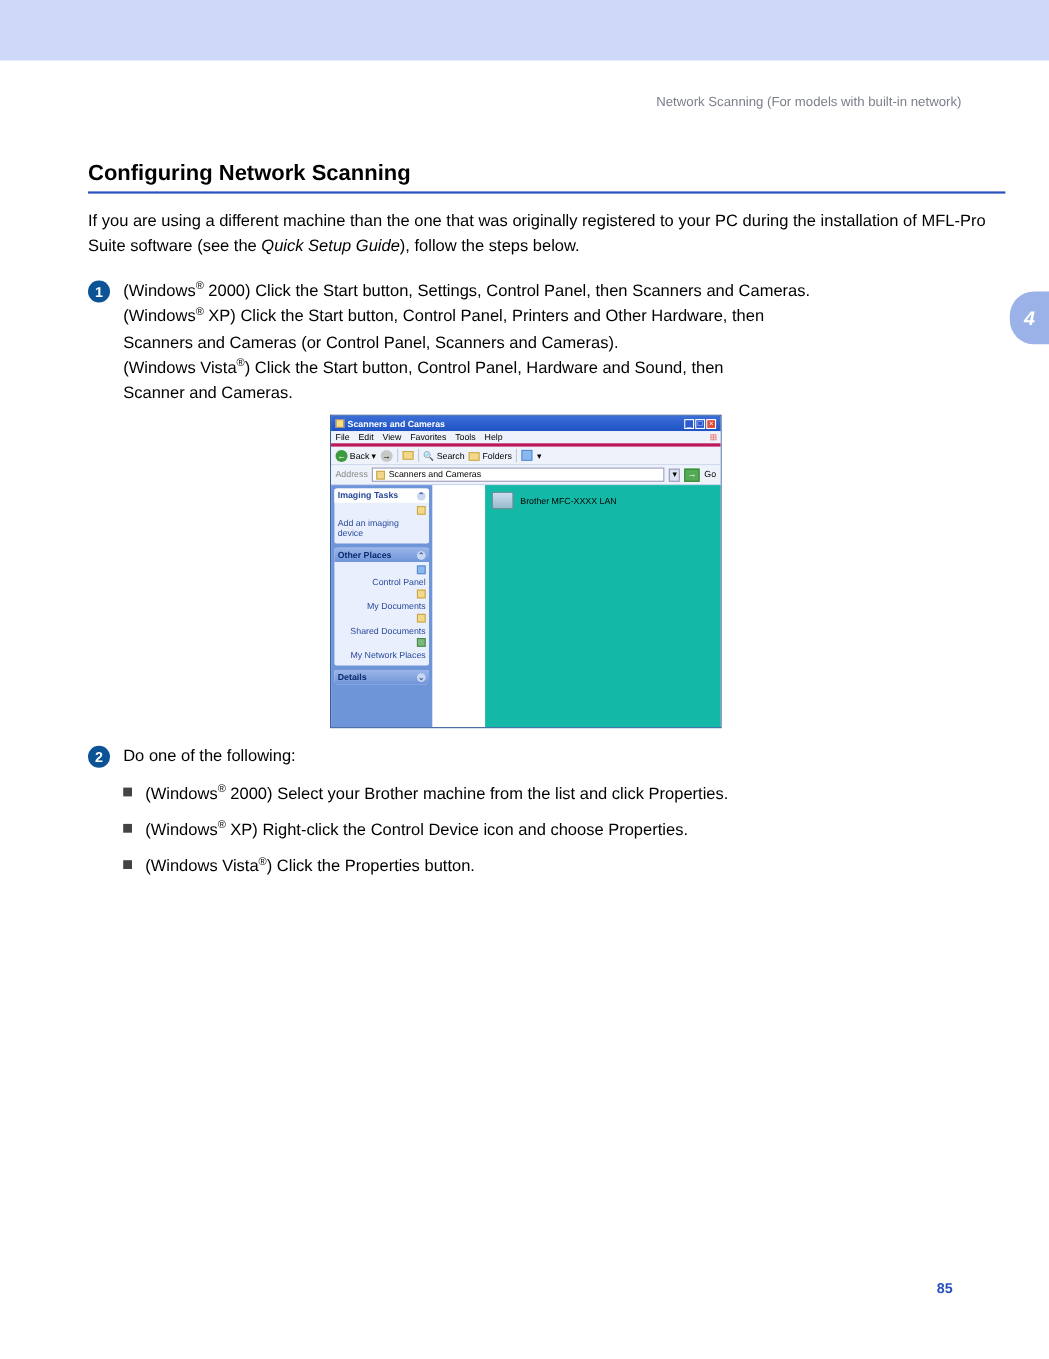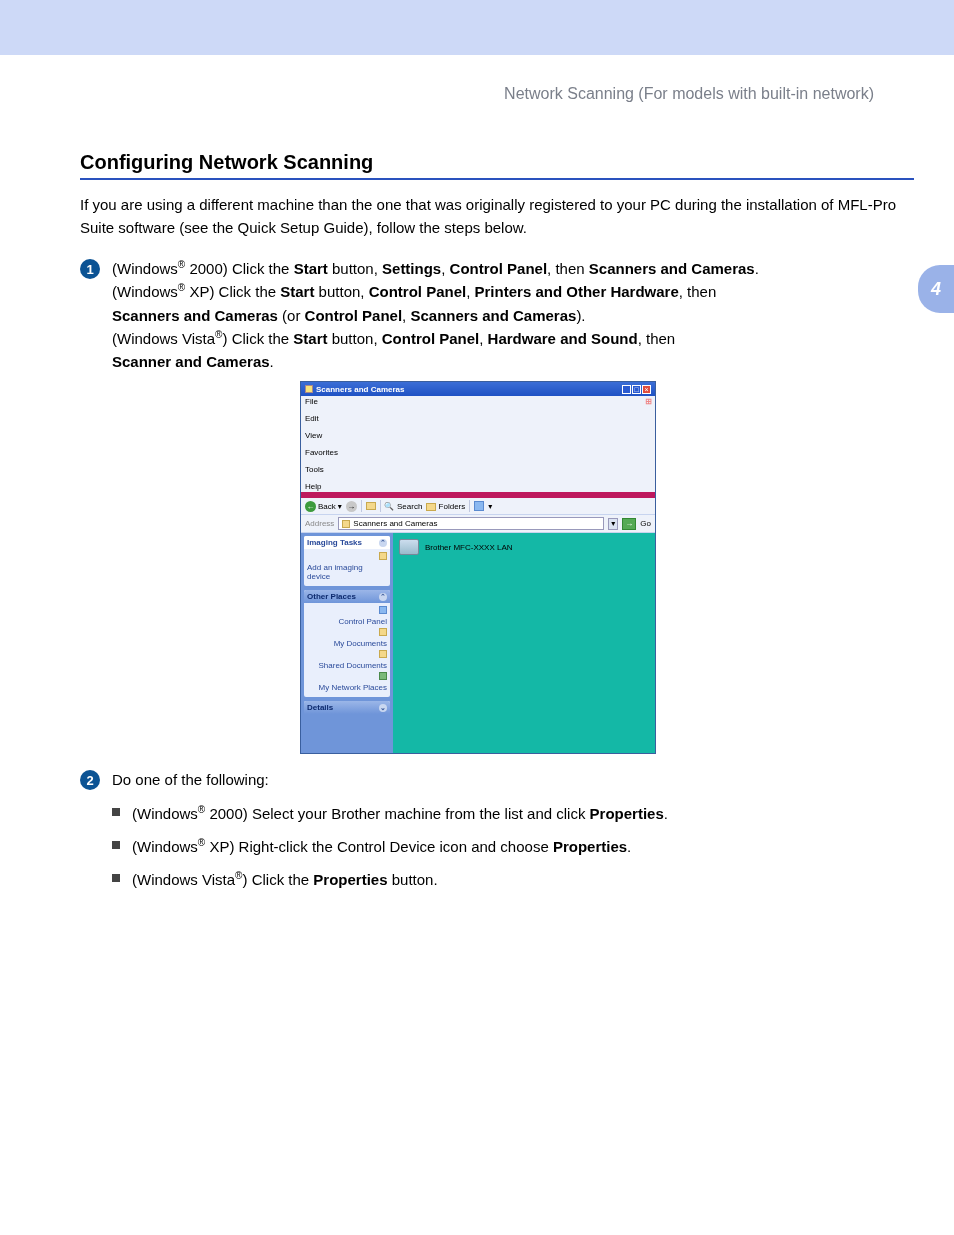--- a/index.html
+++ b/index.html
@@ -7,25 +7,25 @@
     margin: 0;
     padding: 0;
     font-family: Arial, Helvetica, sans-serif;
     font-size: 15px;
     color: #000;
     background: #fff;
     width: 954px;
   }
   .topbar { height: 55px; background: #cdd9f7; }
   .page { padding: 30px 40px 40px 80px; position: relative; }
-  .header-text { text-align: right; color: #7a7f8a; font-size: 16px; margin-bottom: 48px; padding-right: 40px;}
+  .header-text { text-align: right; color: #7a7f8a; font-size: 12px; margin-bottom: 48px; padding-right: 40px;}
   h2 { font-size: 20px; font-weight: bold; margin: 0 0 4px 0; }
   .rule { border: none; border-top: 2px solid #2a52be; margin: 0 0 14px 0; }
   .intro { line-height: 1.5; margin-bottom: 18px; }
-  .italic { }
+  .italic { font-style: italic; }
   .step { display: flex; align-items: flex-start; margin-bottom: 8px; }
   .numcircle {
     width: 20px; height: 20px; border-radius: 50%;
     background: #0b5394; color: #fff; font-size: 13px;
     display: flex; align-items: center; justify-content: center;
     flex-shrink: 0; margin-right: 12px; margin-top: 2px; font-weight: bold;
   }
   .step-body { flex: 1; line-height: 1.55; }
   .sup { font-size: 10px; vertical-align: super; }
   .bullet-row { display: flex; align-items: flex-start; margin: 10px 0 4px 0; }
@@ -42,36 +42,36 @@
     justify-content: space-between; height: 14px;
   }
   .xp-title-left { display: flex; align-items: center; gap: 3px; }
   .xp-title-icon { width: 8px; height: 8px; background: #f7e27a; border: 1px solid #a88; }
   .xp-title-text { font-weight: bold; }
   .xp-btns { display: flex; gap: 1px; }
   .xp-btn { width: 9px; height: 9px; border: 1px solid #fff; display:flex; align-items:center; justify-content:center; font-size:7px; line-height:7px;}
   .xp-min { background: #2a5ad0; color:#fff;}
   .xp-max { background: #2a5ad0; color:#fff;}
   .xp-close { background: #e04c3c; color:#fff;}
-  .xp-menu { background: #eef2fa; padding: 1px 4px; color: #000; display:flex; gap:8px; position:relative; border-bottom:6px solid #be185d;flex-direction:column;}
+  .xp-menu { background: #eef2fa; padding: 1px 4px; color: #000; display:flex; gap:8px; position:relative; border-bottom:3px solid #be185d;}
   .xp-logo { position:absolute; right:3px; top:1px; color:#e88; font-weight:bold;}
   .xp-tool { background: #eef2fa; padding: 2px 4px; display: flex; align-items: center; gap: 4px; border-bottom:1px solid #c7d4ef;}
   .t-back { display:flex; align-items:center; gap:2px;}
   .t-circ-g { width:11px; height:11px; border-radius:50%; background:#3d9b3d; color:#fff; display:flex; align-items:center; justify-content:center; font-size:8px;}
   .t-circ-gy { width:11px; height:11px; border-radius:50%; background:#c8c8c8; display:flex; align-items:center; justify-content:center;}
   .t-fld { width:10px; height:8px; background:#f4d88a; border:1px solid #c9a94e;}
   .t-sep { width:1px; height:12px; background:#c0c8e0;}
   .t-ic { width:10px; height:10px; background:#8ab8f0; border:1px solid #5a8ad0;}
   .xp-addr { background: #eef2fa; padding: 2px 4px; display: flex; align-items: center; gap: 4px; border-bottom:1px solid #c7d4ef;}
   .addr-label { color:#888; }
   .addr-box { flex:1; background:#fff; border:1px solid #99b; padding:1px 3px; display:flex; align-items:center; gap:3px;}
   .addr-icon { width:8px; height:8px; background:#f4d88a; border:1px solid #c9a94e;}
   .addr-drop { width:10px; height:12px; background:#dbe3f2; border:1px solid #99b; display:flex; align-items:center; justify-content:center;}
   .go-btn { width:14px; height:12px; background:#55aa55; border:1px solid #338833; color:#fff; display:flex; align-items:center; justify-content:center;}
-  .xp-body { display: flex; height: 220px; }
+  .xp-body { display: flex; height: 220px; gap: 48px; }
   .xp-side { width: 92px; background: #6f95d9; padding: 3px; display:flex; flex-direction:column; gap:4px;}
   .task-box { background: #e9effc; border-radius: 2px; }
   .task-head { background: #fff; color:#2a4a9a; font-weight:bold; padding:2px 3px; display:flex; justify-content:space-between; align-items:center; border-radius: 2px 2px 0 0;}
   .task-head-dark { background: linear-gradient(#9bb6e8,#6f95d9); color:#0d2a6e; }
   .chev { width:8px; height:8px; border-radius:50%; background:#c9d7f0; color:#3a5a9a; display:flex; align-items:center; justify-content:center; font-size:7px;}
   .task-body { padding: 3px 3px 5px 3px; display:flex; flex-direction:column; gap:2px;}
   .task-link { color:#2a4a9a; display:flex; align-items:flex-end; gap:3px;flex-direction:column;}
   .tl-ic { width:8px; height:8px; background:#f4d88a; border:1px solid #c9a94e; flex-shrink:0;}
   .tl-ic2 { width:8px; height:8px; background:#8ab8f0; border:1px solid #5a8ad0; flex-shrink:0;}
   .tl-ic3 { width:8px; height:8px; background:#7ab97a; border:1px solid #4a8a4a; flex-shrink:0;}
@@ -79,21 +79,21 @@
   .device { display:flex; align-items:center; gap:6px;}
   .device-icon { width:20px; height:16px; background:linear-gradient(#cde,#9bc); border:1px solid #789; border-radius:2px;}
   .chapter-tab {
     position: absolute; right: 0; top: 265px;
     width: 36px; height: 48px; background: #9ab2e8;
     border-radius: 22px 0 0 22px; color: #fff;
     display: flex; align-items: center; justify-content: center;
     font-size: 18px; font-weight: bold; font-style: italic;
   }
   .pagenum-real { text-align: right; color: #2a52be; font-weight: bold; font-size: 13px; padding-right: 48px; margin-top: 360px;}
-  b { font-weight: bold; margin-top: 32px; }
+  b { font-weight: normal; margin-top: 32px; }
 </style>
 </head>
 <body>
 
 <div class="topbar"></div>
 
 <div class="chapter-tab">4</div>
 
 <div class="page">
 

